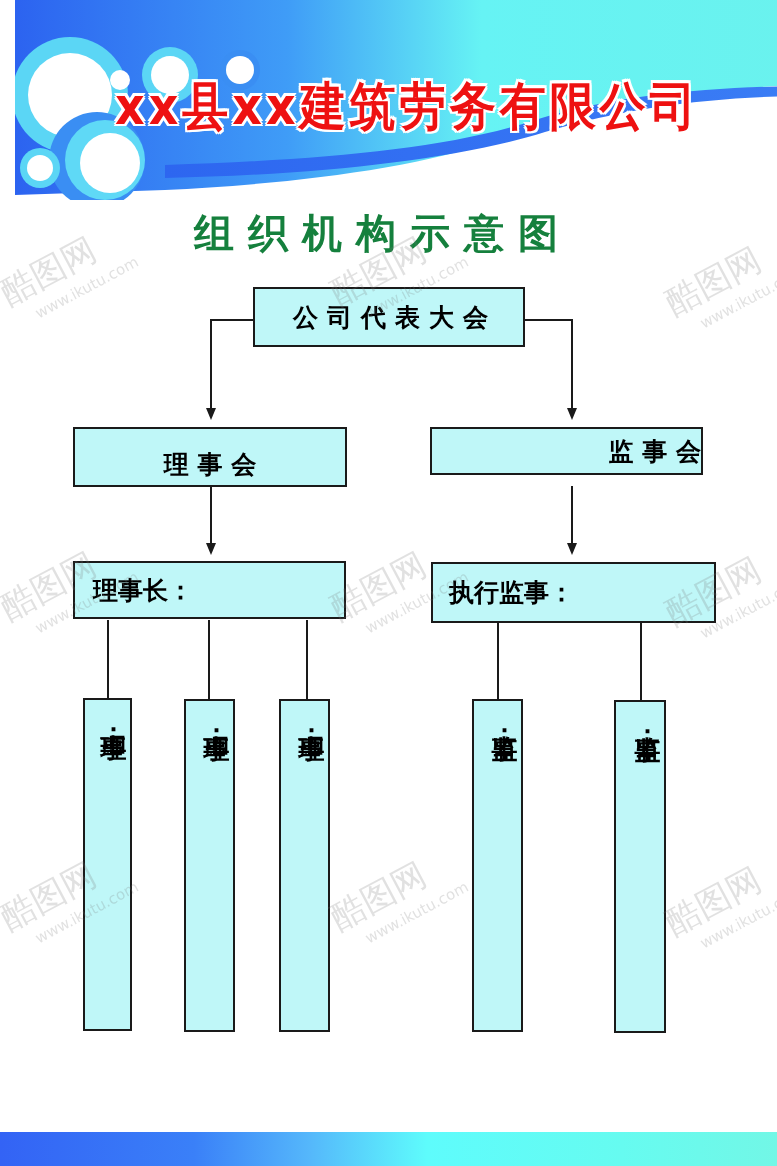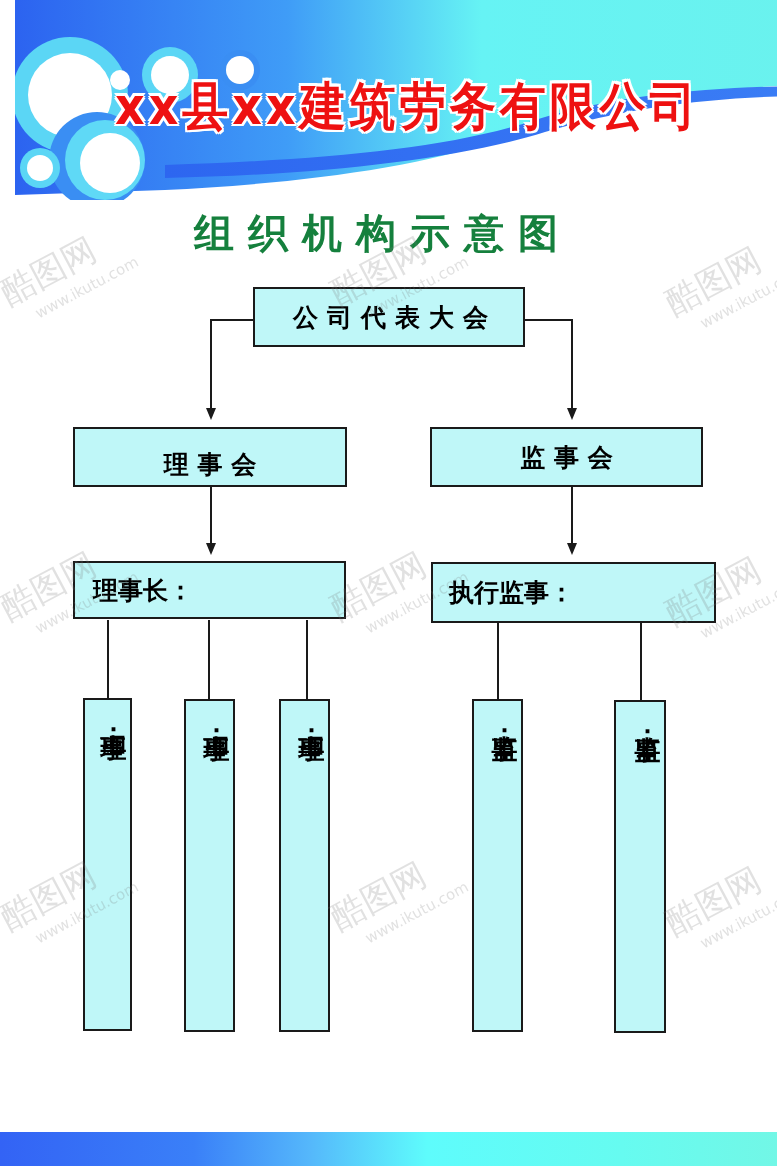--- a/index.html
+++ b/index.html
@@ -87,21 +87,21 @@
   <div class="line" style="left:640px; top:622px; width:2px; height:78px;"></div>
 </div>
 
 <div class="box center" style="left:253px; top:287px; width:272px; height:60px;padding-left:12px;">
   <span class="txt" style="letter-spacing:9px;">公司代表大会</span>
 </div>
 
 <div class="box center" style="left:73px; top:427px; width:274px; height:60px;">
   <span class="txt" style="white-space:pre;margin-top:15px;">理 事 会</span>
 </div>
-<div class="box center" style="left:430px; top:427px; width:273px; height:60px;">
+<div class="box center" style="left:430px; top:427px; width:273px; height:48px;justify-content:flex-end;">
   <span class="txt" style="white-space:pre;">监 事 会</span>
 </div>
 
 <div class="box" style="left:73px; top:561px; width:273px; height:58px; padding-left:18px;">
   <span class="txt">理事长：</span>
 </div>
 <div class="box" style="left:431px; top:562px; width:285px; height:61px; padding-left:16px;">
   <span class="txt">执行监事：</span>
 </div>
 

